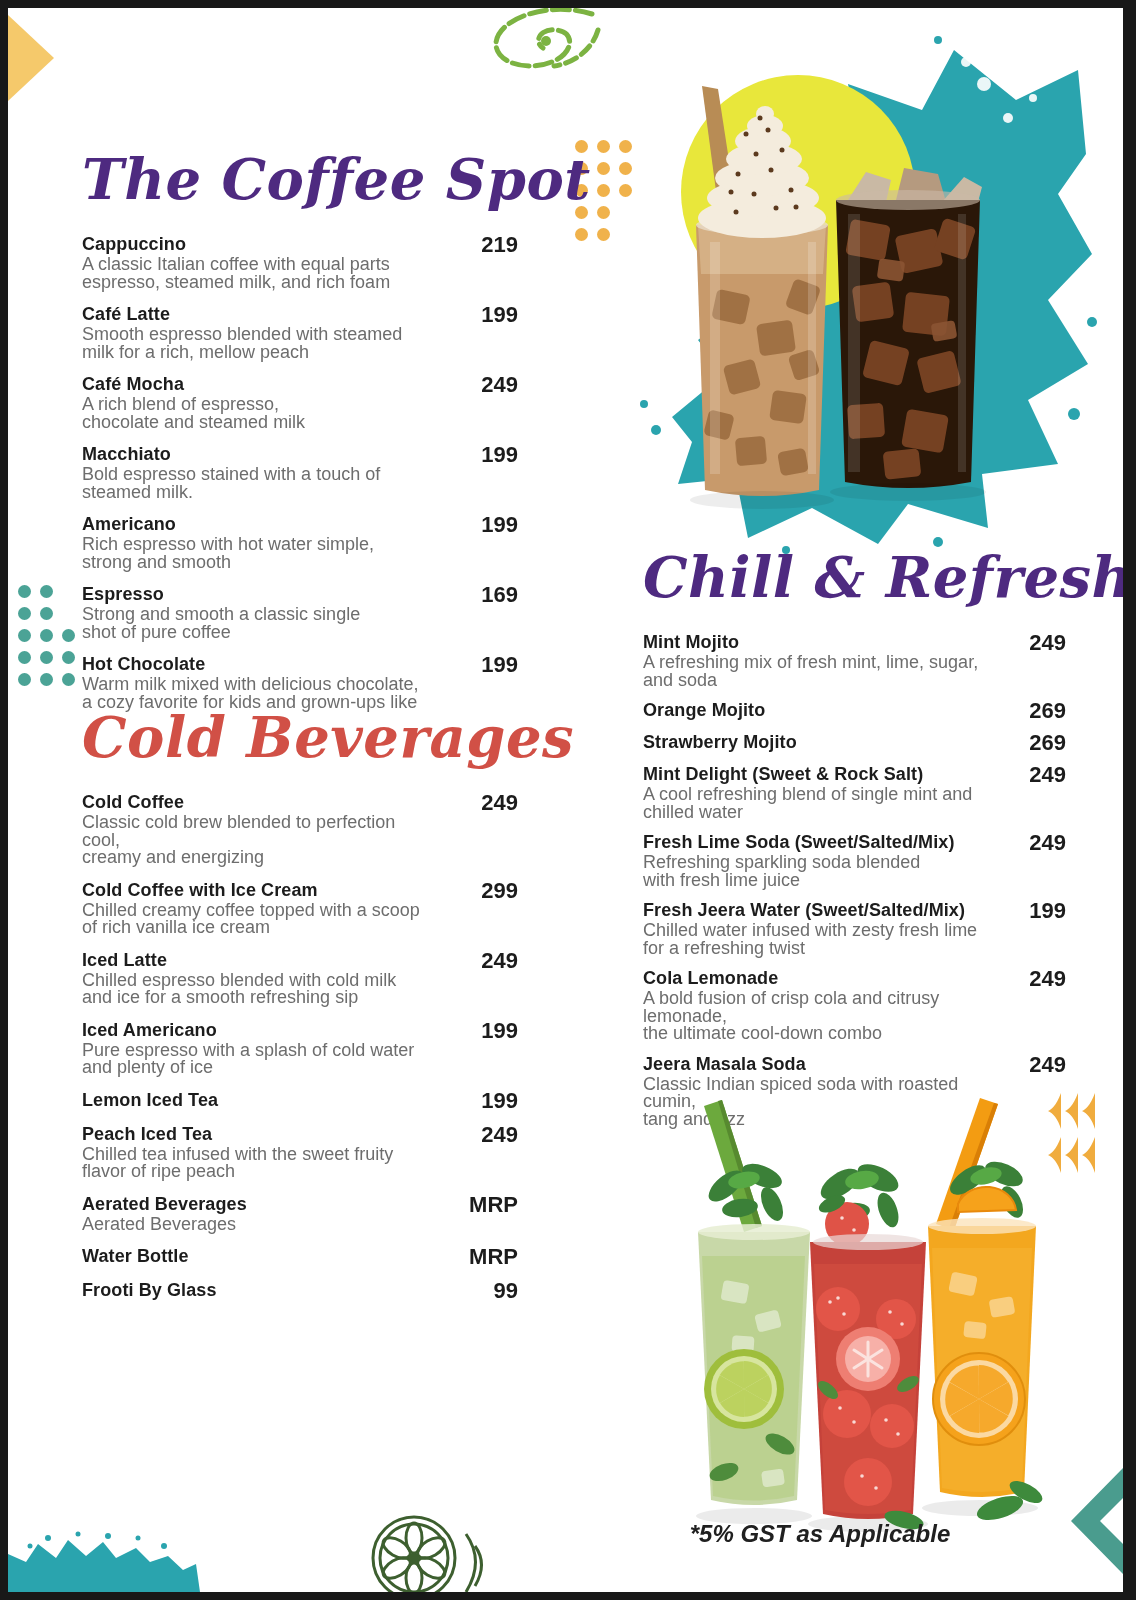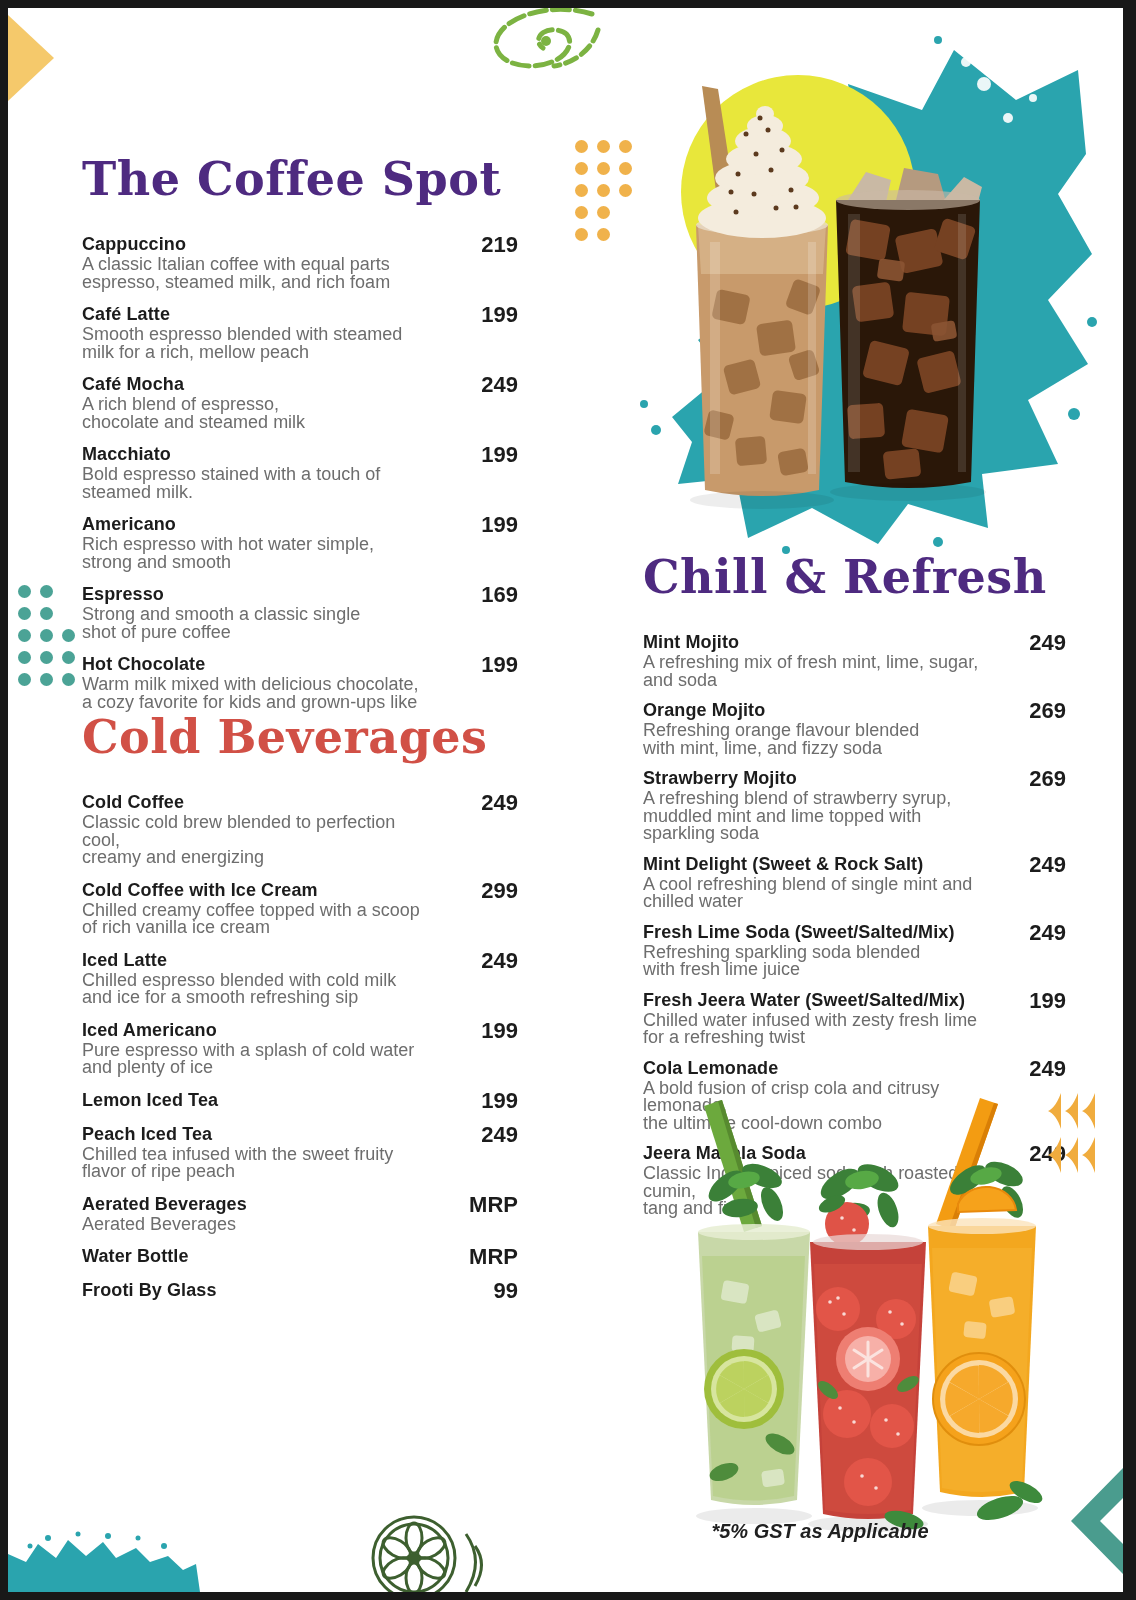--- a/index.html
+++ b/index.html
@@ -9,22 +9,22 @@
     font-family:"Liberation Sans", sans-serif;
     overflow:hidden;
   }
   .page {
     position:absolute; left:8px; top:8px; width:1115px; height:1584px;
     background:#ffffff; overflow:hidden;
   }
   
   .section-title {
     font-family:"DejaVu Serif", serif;
-    font-weight:700; font-size:46px; line-height:58px; margin:0 0 26px 0;
-    letter-spacing:0.5px; white-space:nowrap;
+    font-weight:700; font-size:56px; line-height:58px; margin:0 0 26px 0;
+    letter-spacing:0.5px; white-space:nowrap;font-style:italic;
   }
   .title-purple { color:var(--heading-purple); }
   .title-red { color:var(--heading-red); }
   
   .menu-block { position:absolute; }
   .coffee-block { left:74px; top:142px; width:436px; }
   .cold-block   { left:74px; top:700px; width:436px; }
   .chill-block  { left:619px; top:540px; width:423px;margin-left:16px; }
   .menu-item { display:flex; justify-content:space-between; align-items:flex-start; margin-bottom:11px; }
   .coffee-block .menu-item, .cold-block .menu-item { margin-bottom:13px; }
@@ -34,21 +34,21 @@
     line-height:21px; letter-spacing:0.1px;
   }
   .mi-desc {
     font-size:18px; color:var(--desc-gray); line-height:17.5px; margin-top:1px;
     white-space:pre-line;
   }
   .mi-price { font-size:22px; font-weight:700; color:var(--name-black); line-height:21px; flex:0 0 auto; padding-left:10px; }
   
   .footer-note {
     position:absolute; left:662px; top:1512px; width:300px; text-align:center;
-    font-size:20px; font-weight:700; font-style:italic; color:#202020;
+    font-size:24px; font-weight:700; font-style:italic; color:#202020;
   }
   .yellow-triangle {
     position:absolute; left:0; top:7px; width:0; height:0;
     border-top:43px solid transparent; border-bottom:43px solid transparent;
     border-left:46px solid var(--yellow-triangle);
   }
   .dots { position:absolute; display:flex; flex-direction:column; gap:9px; }
   .dot-row { display:flex; gap:9px; }
   .dot { width:13px; height:13px; border-radius:50%; display:block; }
   .teal-dots { left:10px; top:577px; }
@@ -363,30 +363,26 @@
         <div class="menu-item">
     <div class="mi-text">
       <div class="mi-name">Mint Mojito</div>
       <div class="mi-desc">A refreshing mix of fresh mint, lime, sugar, and soda</div>
     </div>
     <div class="mi-price">249</div>
   </div>
         <div class="menu-item">
     <div class="mi-text">
       <div class="mi-name">Orange Mojito</div>
-      <div class="mi-desc">Refreshing orange flavour blended
-with mint, lime, and fizzy soda</div>
     </div>
     <div class="mi-price">269</div>
   </div>
         <div class="menu-item">
     <div class="mi-text">
       <div class="mi-name">Strawberry Mojito</div>
-      <div class="mi-desc">A refreshing blend of strawberry syrup,
-muddled mint and lime topped with sparkling soda</div>
     </div>
     <div class="mi-price">269</div>
   </div>
         <div class="menu-item">
     <div class="mi-text">
       <div class="mi-name">Mint Delight (Sweet &amp; Rock Salt)</div>
       <div class="mi-desc">A cool refreshing blend of single mint and chilled water</div>
     </div>
     <div class="mi-price">249</div>
   </div>

